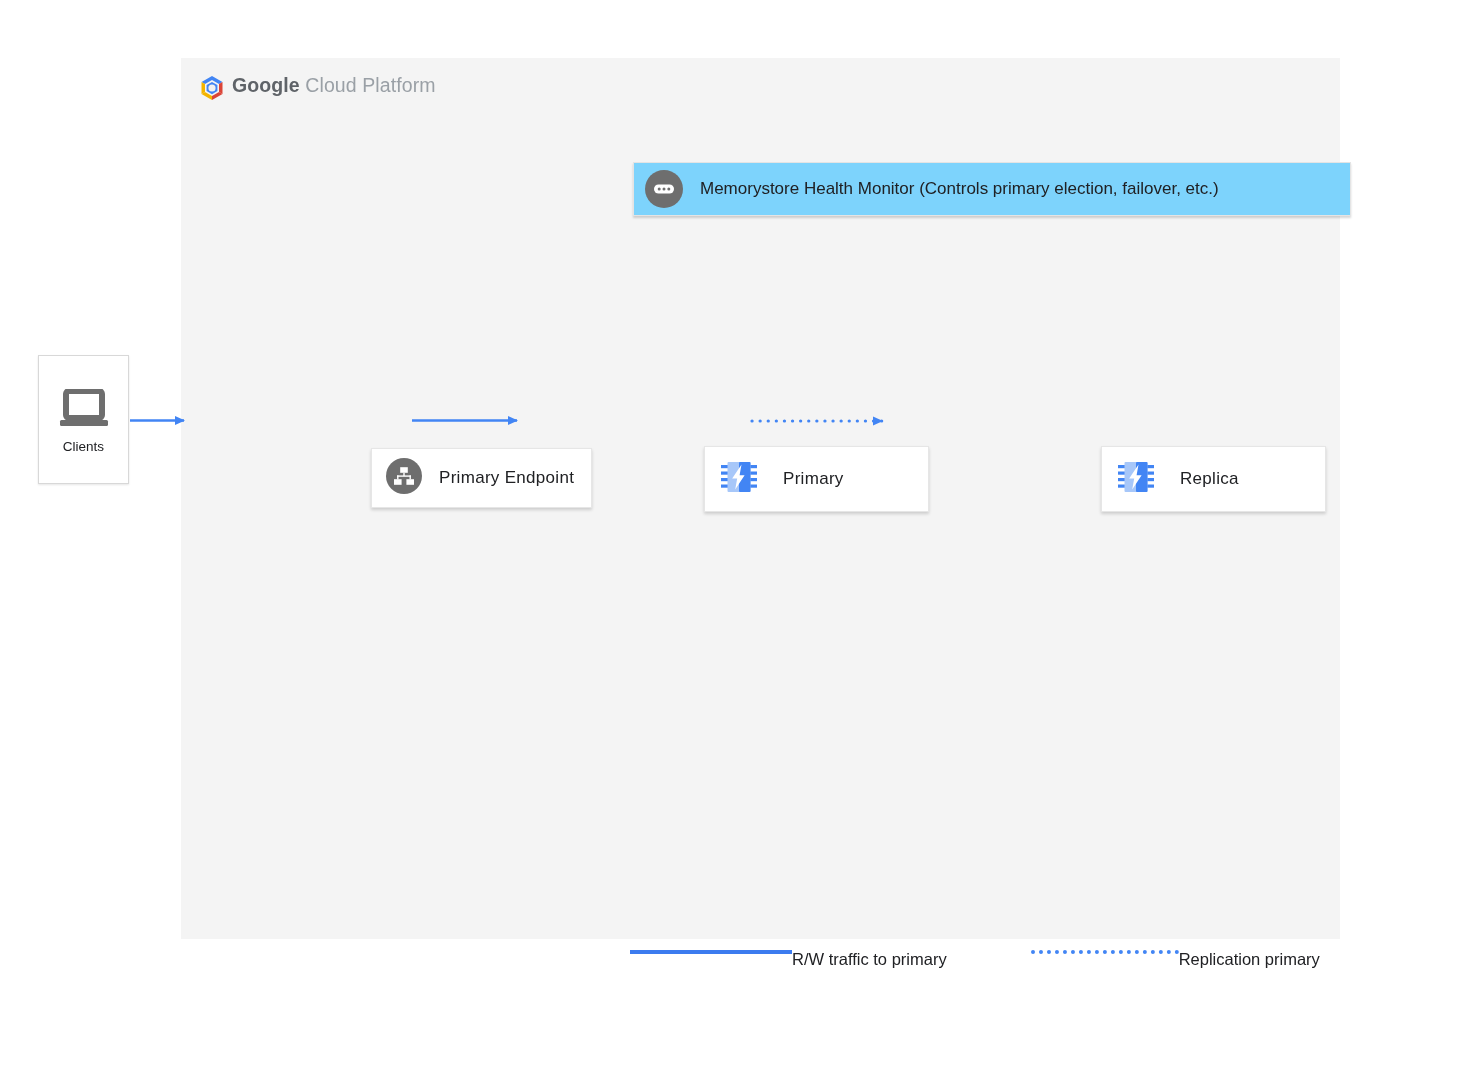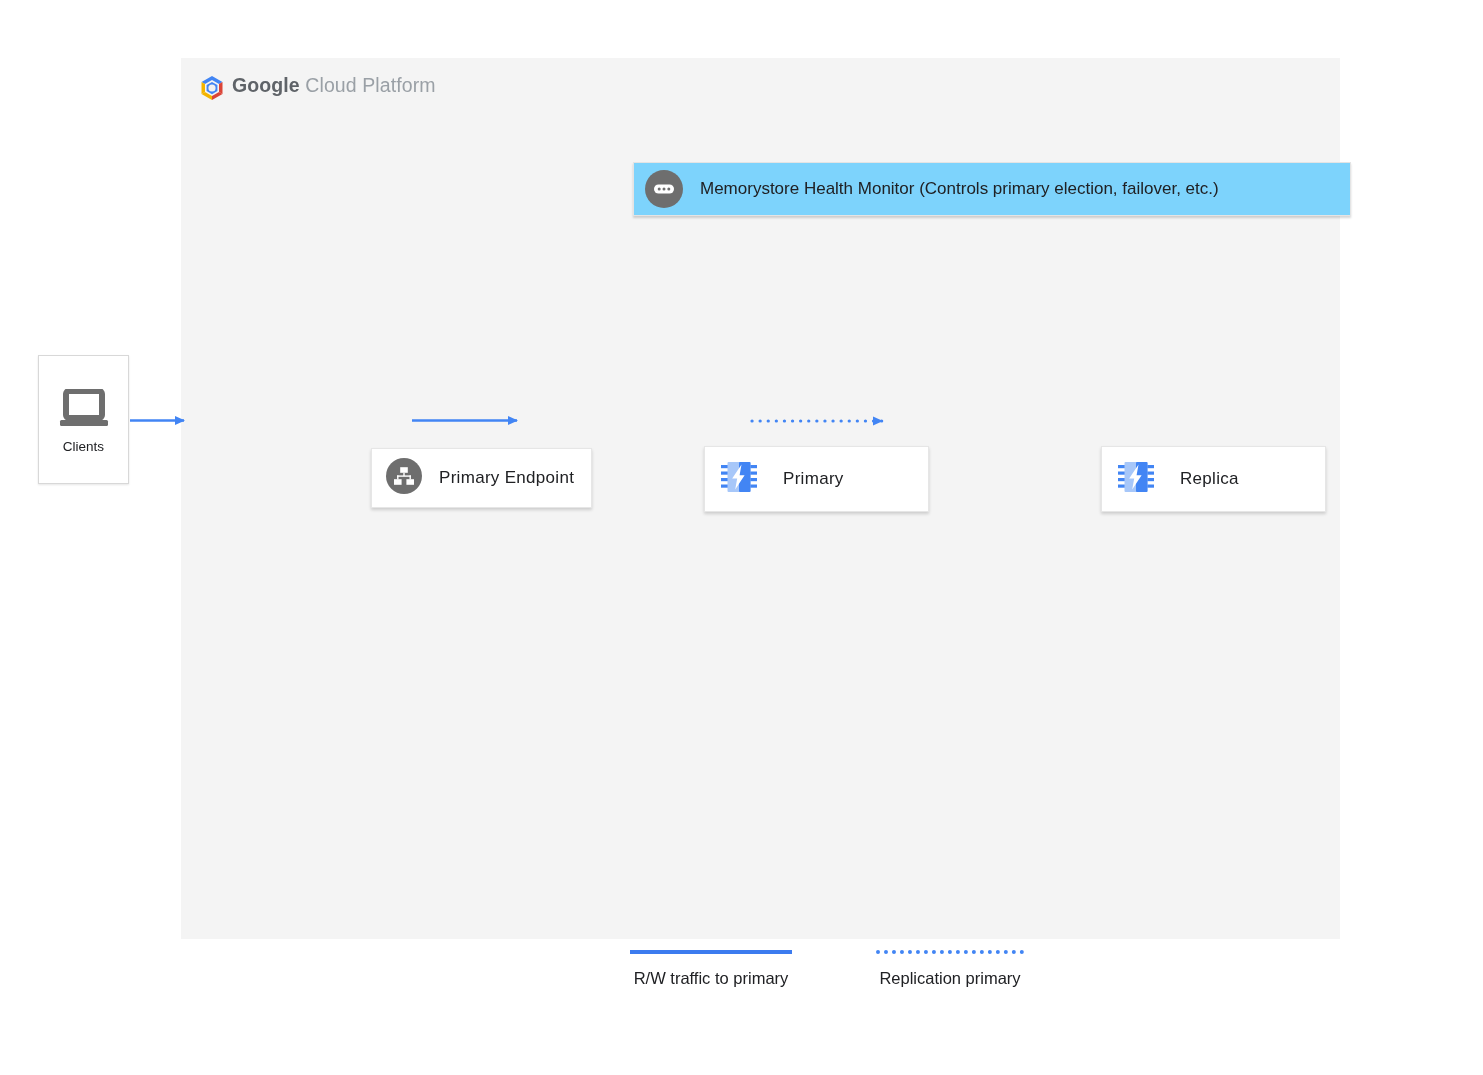--- a/index.html
+++ b/index.html
@@ -195,21 +195,21 @@
   .legend {
     position: absolute;
     left: 630px;
     top: 950px;
     display: flex;
     align-items: flex-start;
     gap: 84px;
   }
   .legend-item {
     display: flex;
-    flex-direction: column;
+    flex-direction: row;
     align-items: center;
   }
   .legend-swatch {
     width: 162px;
     height: 4px;
     margin-bottom: 15px;
   }
   .legend-swatch.solid { background: #3C7BEF; }
   .legend-swatch.dotted {
     height: 0;

